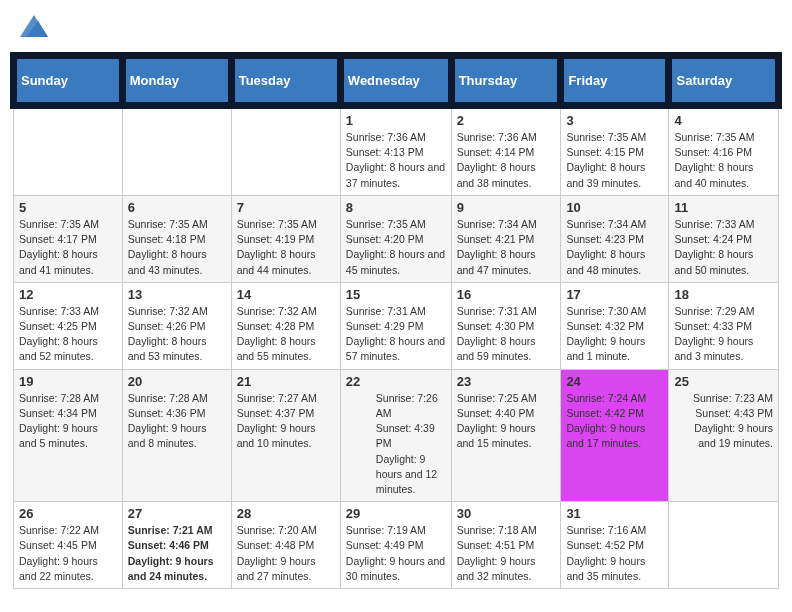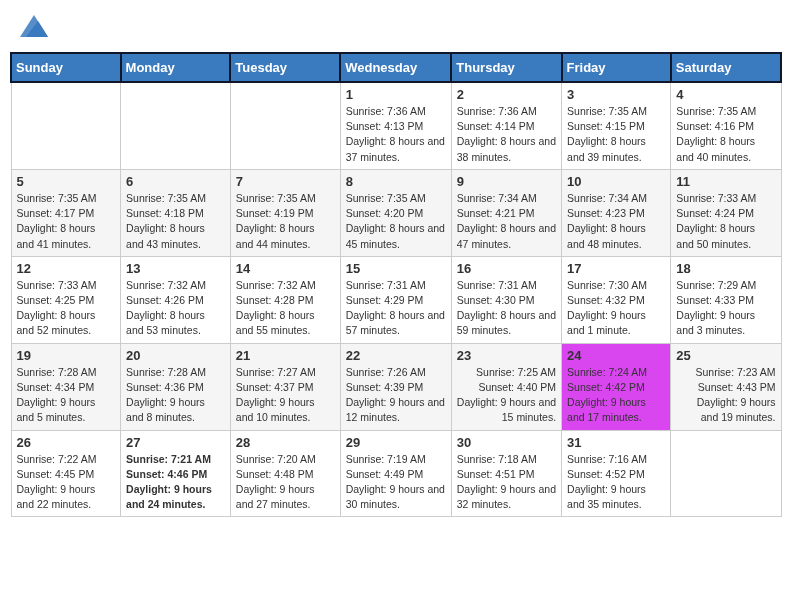--- a/index.html
+++ b/index.html
@@ -52,23 +52,23 @@
     .calendar {
       width: 100%;
       border-collapse: collapse;
       border: 1px solid #ccc;
     }
     .calendar th {
       background-color: #3a7abf;
       color: #fff;
       font-size: 13px;
       font-weight: bold;
-      padding: 6px 4px;
+      padding: 14px 4px;
       text-align: left;
-      border: 2px solid #0f172a;
+      border: 7px solid #0f172a;
     }
     .calendar td {
       vertical-align: top;
       padding: 4px 5px;
       border: 1px solid #ccc;
       font-size: 10.5px;
       color: #333;
       width: 113px;
       min-height: 80px;
       background: #fff;
@@ -258,27 +258,27 @@
 Daylight: 9 hours and 8 minutes.</div>
         </td>
         <td style="background: rgb(245, 245, 245);">
           <span class="day-num">21</span>
           <div class="day-info" style="white-space: pre-line;">Sunrise: 7:27 AM
 Sunset: 4:37 PM
 Daylight: 9 hours and 10 minutes.</div>
         </td>
         <td style="background: rgb(245, 245, 245);">
           <span class="day-num">22</span>
-          <div class="day-info" style="white-space: pre-line;">Sunrise: 7:26 AM
+          <div class="day-info" style="white-space: pre-line; margin-left: 30px;">Sunrise: 7:26 AM
 Sunset: 4:39 PM
 Daylight: 9 hours and 12 minutes.</div>
         </td>
         <td style="background: rgb(245, 245, 245);">
           <span class="day-num">23</span>
-          <div class="day-info" style="white-space: pre-line; text-align: right;">Sunrise: 7:25 AM
+          <div class="day-info" style="white-space: pre-line;">Sunrise: 7:25 AM
 Sunset: 4:40 PM
 Daylight: 9 hours and 15 minutes.</div>
         </td>
         <td style="background: #d946ef;">
           <span class="day-num">24</span>
           <div class="day-info" style="white-space: pre-line;">Sunrise: 7:24 AM
 Sunset: 4:42 PM
 Daylight: 9 hours and 17 minutes.</div>
         </td>
         <td style="background: rgb(245, 245, 245);">

